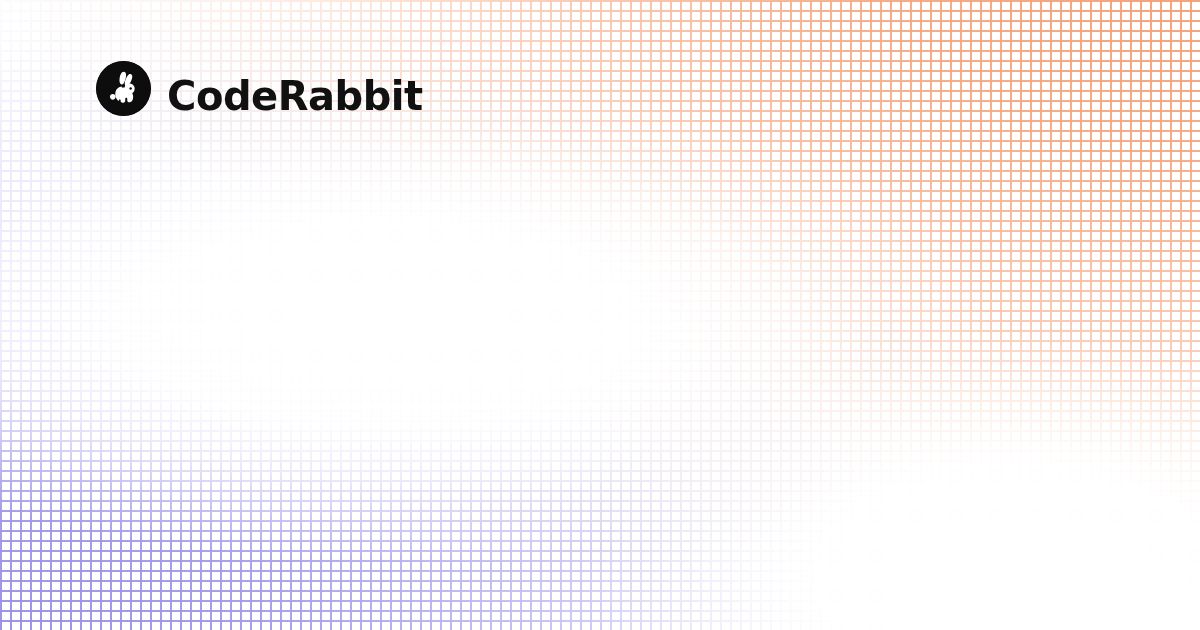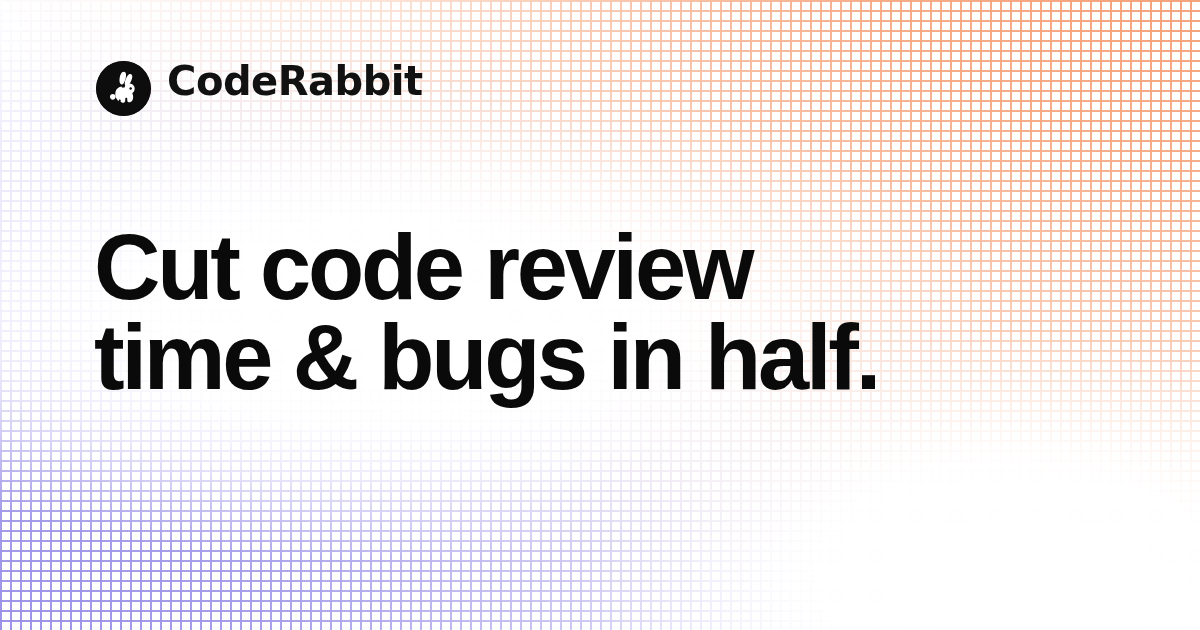--- a/index.html
+++ b/index.html
@@ -115,21 +115,21 @@
     position: relative;
     z-index: 5;
     height: 100%;
   }
 
   .brand {
     position: absolute;
     left: 96px;
     top: 61px;
     display: flex;
-    align-items: flex-start;
+    align-items: flex-end;
     gap: 16px;
   }
 
   .brand-mark {
     width: 55px;
     height: 55px;
     border-radius: 50%;
     background: #0d0d0d;
     display: block;
     flex: 0 0 auto;
@@ -207,19 +207,15 @@
                    c-2.9 0 -5.2 -2.3 -5.2 -5.2c0 -2.9 2.3 -5.2 5.2 -5.2z"></path>
         </g>
         <g fill="#0d0d0d">
 
           <circle cx="63.0" cy="50.0" r="2.2"></circle>
         </g>
       </svg>
       <span class="brand-name">CodeRabbit</span>
     </div>
 
-    <div class="headline">
-      <span class="headline-line">Cut code review</span>
-      <span class="headline-line">time &amp; bugs in half.</span>
-    </div>
 
   </div>
 </div>
 
 </body></html>

